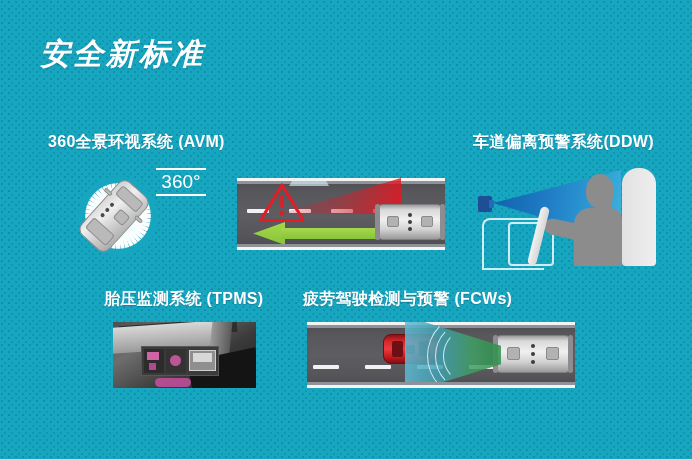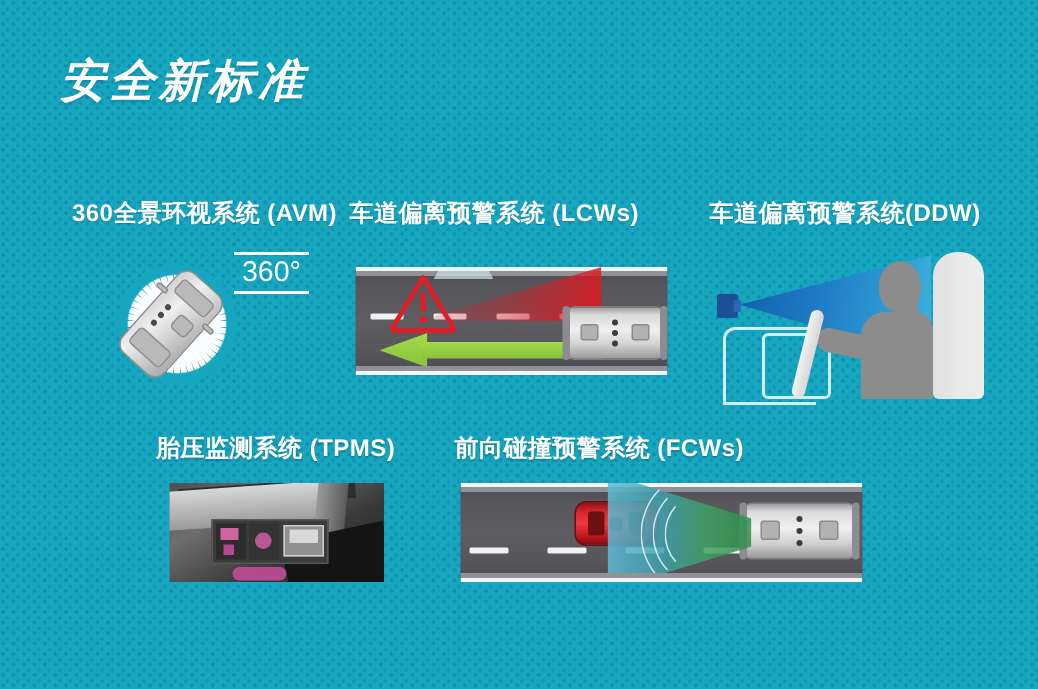--- a/index.html
+++ b/index.html
@@ -227,21 +227,20 @@
       <div class="acar-dot" style="left:14px;top:34px;"></div>
       <div class="acar-dot" style="left:14px;top:41px;"></div>
     </div>
     <div class="deg-box">
       <div class="deg-line"></div>
       <div class="deg-txt">360°</div>
       <div class="deg-line"></div>
     </div>
   </div>
 
-  <div class="cap" style="left:233px;top:132px;">车道偏离预警系统 (LCWs)</div>
   <div class="road" id="lcw">
     <div class="dash" style="left:10px;top:31px;width:22px;"></div>
     <div class="dash" style="left:52px;top:31px;width:22px;"></div>
     <div class="dash" style="left:94px;top:31px;width:22px;"></div>
     <div class="dash" style="left:136px;top:31px;width:22px;"></div>
     <div class="beam-white"></div>
     <div class="beam-red"></div>
     <div class="warn-tri">
       <svg viewBox="0 0 46 40" width="46" height="40">
         <path d="M23 3 L43 36 Q44.5 38.5 41.5 38.5 L4.5 38.5 Q1.5 38.5 3 36 Z" fill="none" stroke="#e01e28" stroke-width="3.2" stroke-linejoin="round"></path>
@@ -290,21 +289,21 @@
     <div class="tp-s1"></div>
     <div class="tp-s2"></div>
     <div class="tp-s3"></div>
     <div class="tp-s3i"></div>
     <div class="tp-pink1"></div>
     <div class="tp-pink2"></div>
     <div class="tp-pink3"></div>
     <div class="tp-badge"></div>
   </div>
 
-  <div class="cap" style="left:303px;top:289px;">前向碰撞预警系统 (FCWs)</div>
+  <div class="cap" style="left:303px;top:289px;">疲劳驾驶检测与预警 (FCWs)</div>
   <div class="road" id="fcw">
     <div class="dash" style="left:6px;top:43px;width:26px;"></div>
     <div class="dash" style="left:58px;top:43px;width:26px;"></div>
     <div class="dash" style="left:110px;top:43px;width:26px;"></div>
     <div class="dash" style="left:162px;top:43px;width:26px;"></div>
     <div class="dash" style="left:214px;top:43px;width:26px;"></div>
     <div class="redcar">
       <div class="rc-body"></div>
       <div class="rc-win" style="left:9px;top:7px;width:11px;height:16px;"></div>
       <div class="rc-win" style="left:36px;top:7px;width:11px;height:16px;"></div>

